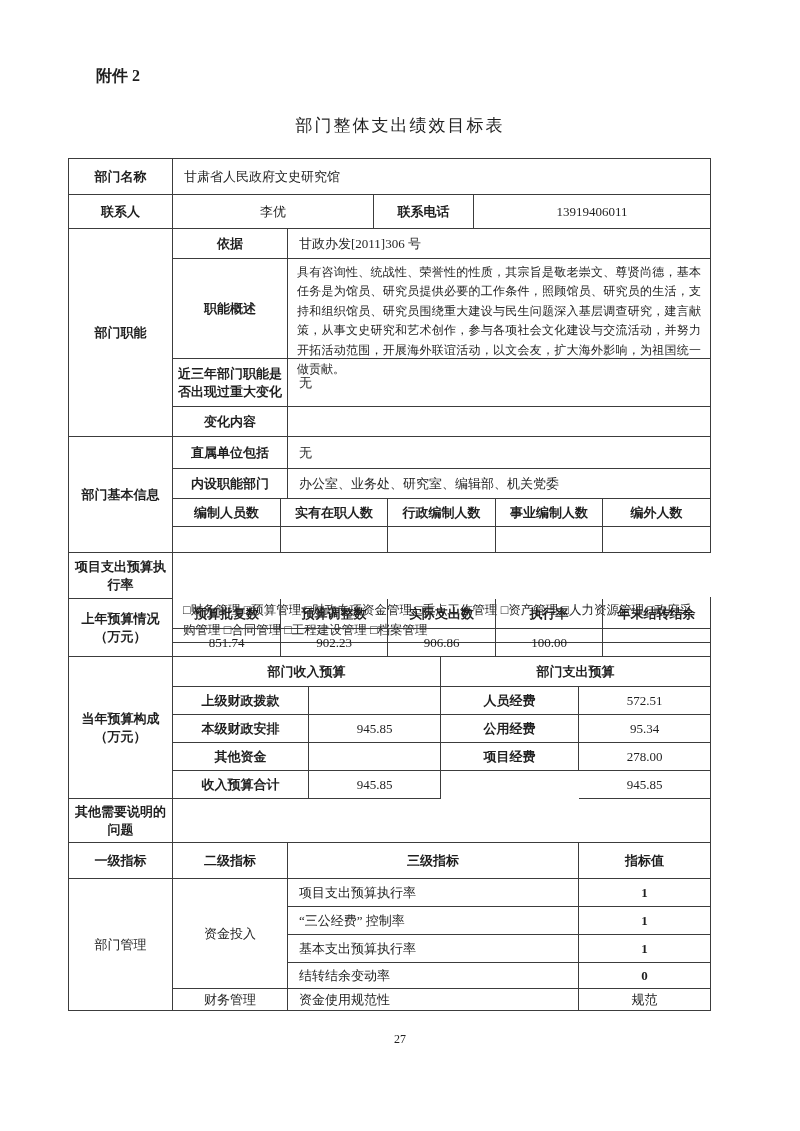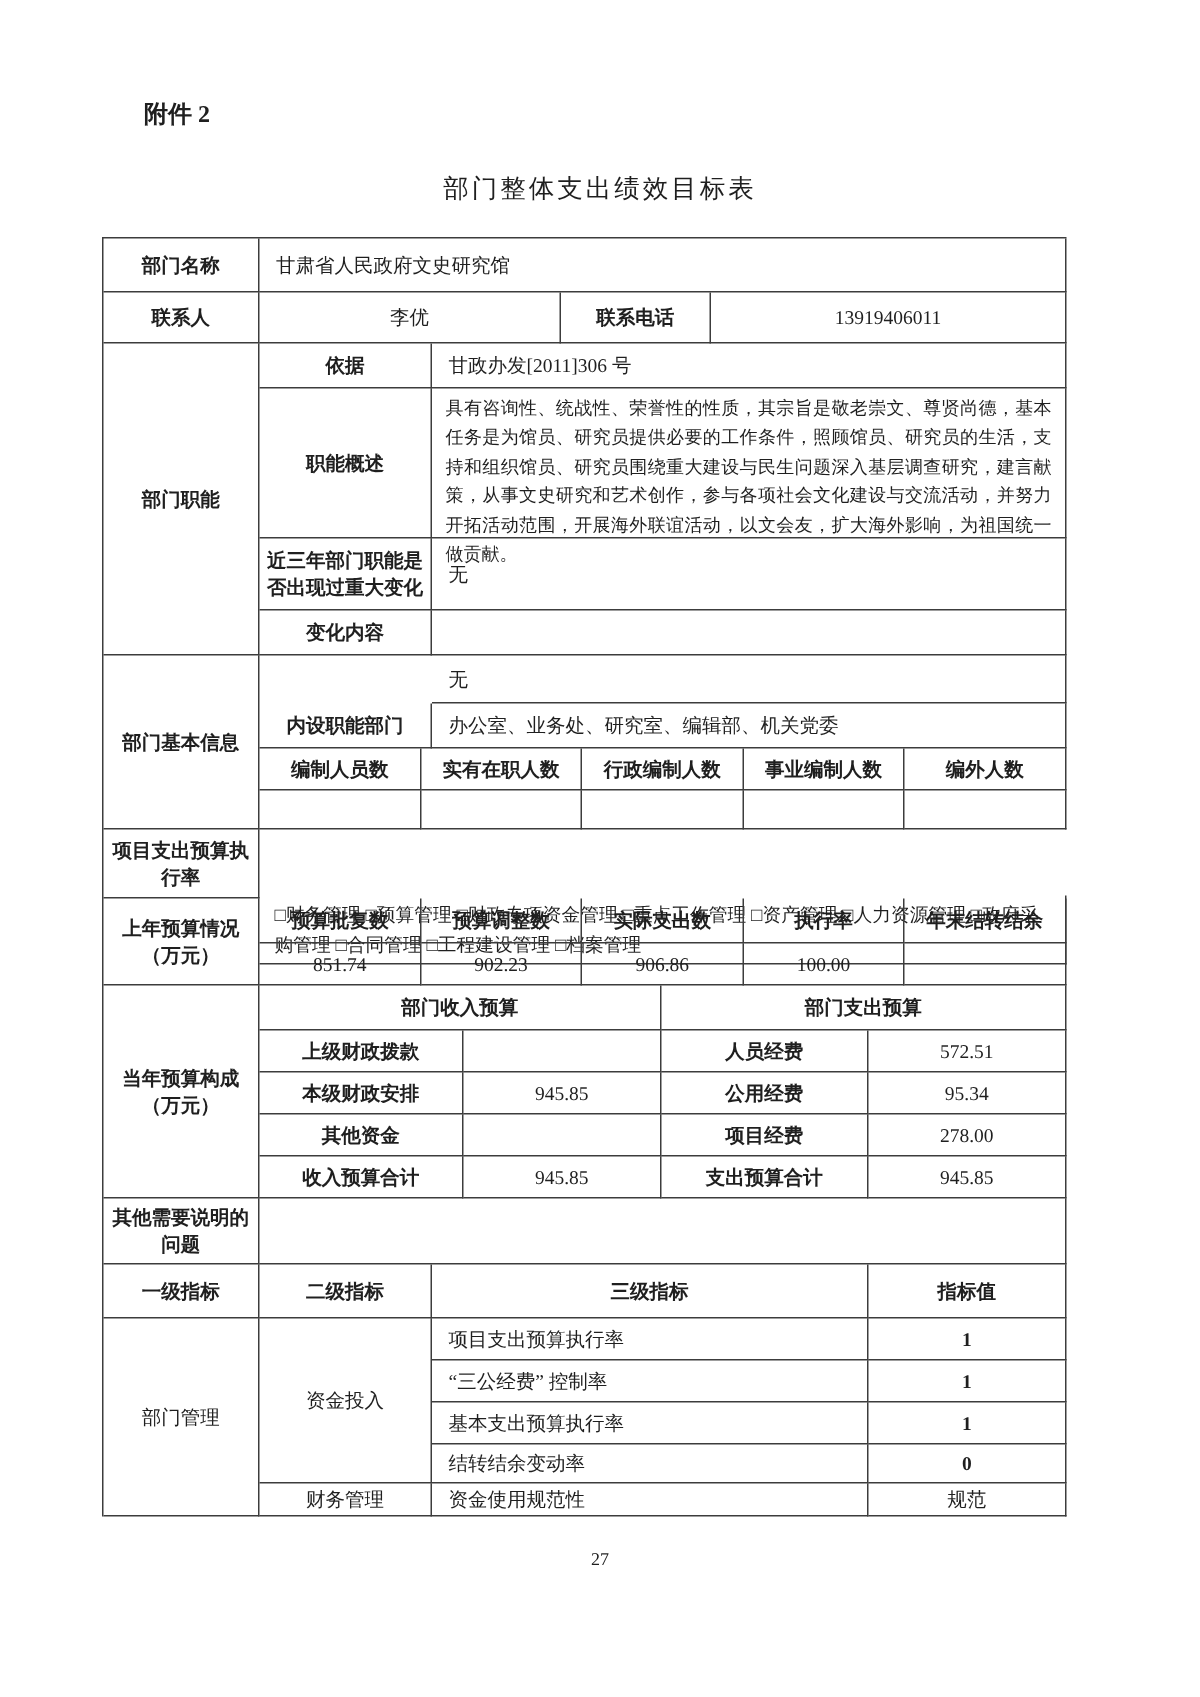--- a/index.html
+++ b/index.html
@@ -43,20 +43,21 @@
   <div class="cell b" style="left:104px;top:70px;width:115px;height:30px">依据</div>
   <div class="cell l" style="left:219px;top:70px;width:423px;height:30px">甘政办发[2011]306 号</div>
   <div class="cell b" style="left:104px;top:100px;width:115px;height:100px">职能概述</div>
   <div class="cell par" style="left:219px;top:100px;width:423px;height:100px">具有咨询性、统战性、荣誉性的性质，其宗旨是敬老崇文、尊贤尚德，基本任务是为馆员、研究员提供必要的工作条件，照顾馆员、研究员的生活，支持和组织馆员、研究员围绕重大建设与民生问题深入基层调查研究，建言献策，从事文史研究和艺术创作，参与各项社会文化建设与交流活动，并努力开拓活动范围，开展海外联谊活动，以文会友，扩大海外影响，为祖国统一做贡献。</div>
   <div class="cell b" style="left:104px;top:200px;width:115px;height:48px">近三年部门职能是否出现过重大变化</div>
   <div class="cell l" style="left:219px;top:200px;width:423px;height:48px">无</div>
   <div class="cell b" style="left:104px;top:248px;width:115px;height:30px">变化内容</div>
   <div class="cell l" style="left:219px;top:248px;width:423px;height:30px"></div>
 
   <div class="cell b" style="left:0;top:278px;width:104px;height:116px">部门基本信息</div>
+  <div class="cell b" style="left:104px;top:278px;width:115px;height:32px">直属单位包括</div>
   <div class="cell l" style="left:219px;top:278px;width:423px;height:32px">无</div>
   <div class="cell b" style="left:104px;top:310px;width:115px;height:30px">内设职能部门</div>
   <div class="cell l" style="left:219px;top:310px;width:423px;height:30px">办公室、业务处、研究室、编辑部、机关党委</div>
 
   <div class="cell b" style="left:104px;top:340px;width:108px;height:28px">编制人员数</div>
   <div class="cell b" style="left:212px;top:340px;width:107px;height:28px">实有在职人数</div>
   <div class="cell b" style="left:319px;top:340px;width:108px;height:28px">行政编制人数</div>
   <div class="cell b" style="left:427px;top:340px;width:107px;height:28px">事业编制人数</div>
   <div class="cell b" style="left:534px;top:340px;width:108px;height:28px">编外人数</div>
 
@@ -102,21 +103,20 @@
   <div class="cell b" style="left:372px;top:556px;width:138px;height:28px">公用经费</div>
   <div class="cell" style="left:510px;top:556px;width:132px;height:28px">95.34</div>
 
   <div class="cell b" style="left:104px;top:584px;width:136px;height:28px">其他资金</div>
   <div class="cell" style="left:240px;top:584px;width:132px;height:28px"></div>
   <div class="cell b" style="left:372px;top:584px;width:138px;height:28px">项目经费</div>
   <div class="cell" style="left:510px;top:584px;width:132px;height:28px">278.00</div>
 
   <div class="cell b" style="left:104px;top:612px;width:136px;height:28px">收入预算合计</div>
   <div class="cell" style="left:240px;top:612px;width:132px;height:28px">945.85</div>
-  <div class="cell b" style="left:372px;top:612px;width:138px;height:28px">支出预算合计</div>
   <div class="cell" style="left:510px;top:612px;width:132px;height:28px">945.85</div>
 
   <div class="cell b" style="left:0;top:640px;width:104px;height:44px">其他需要说明的问题</div>
   <div class="cell" style="left:104px;top:640px;width:538px;height:44px"></div>
 
   <div class="cell b" style="left:0;top:684px;width:104px;height:36px">一级指标</div>
   <div class="cell b" style="left:104px;top:684px;width:115px;height:36px">二级指标</div>
   <div class="cell b" style="left:219px;top:684px;width:291px;height:36px">三级指标</div>
   <div class="cell b" style="left:510px;top:684px;width:132px;height:36px">指标值</div>
 

